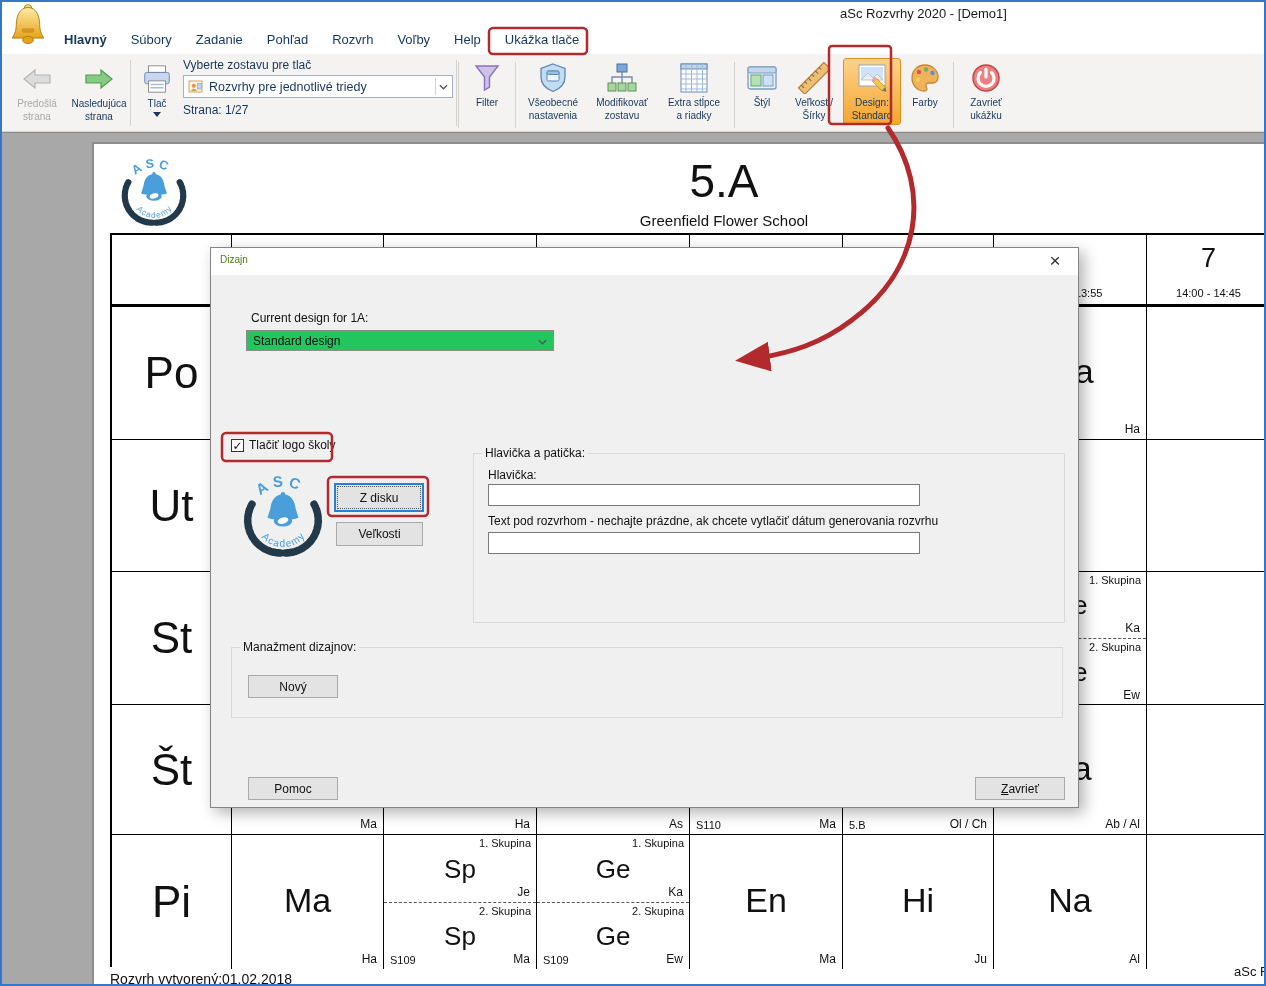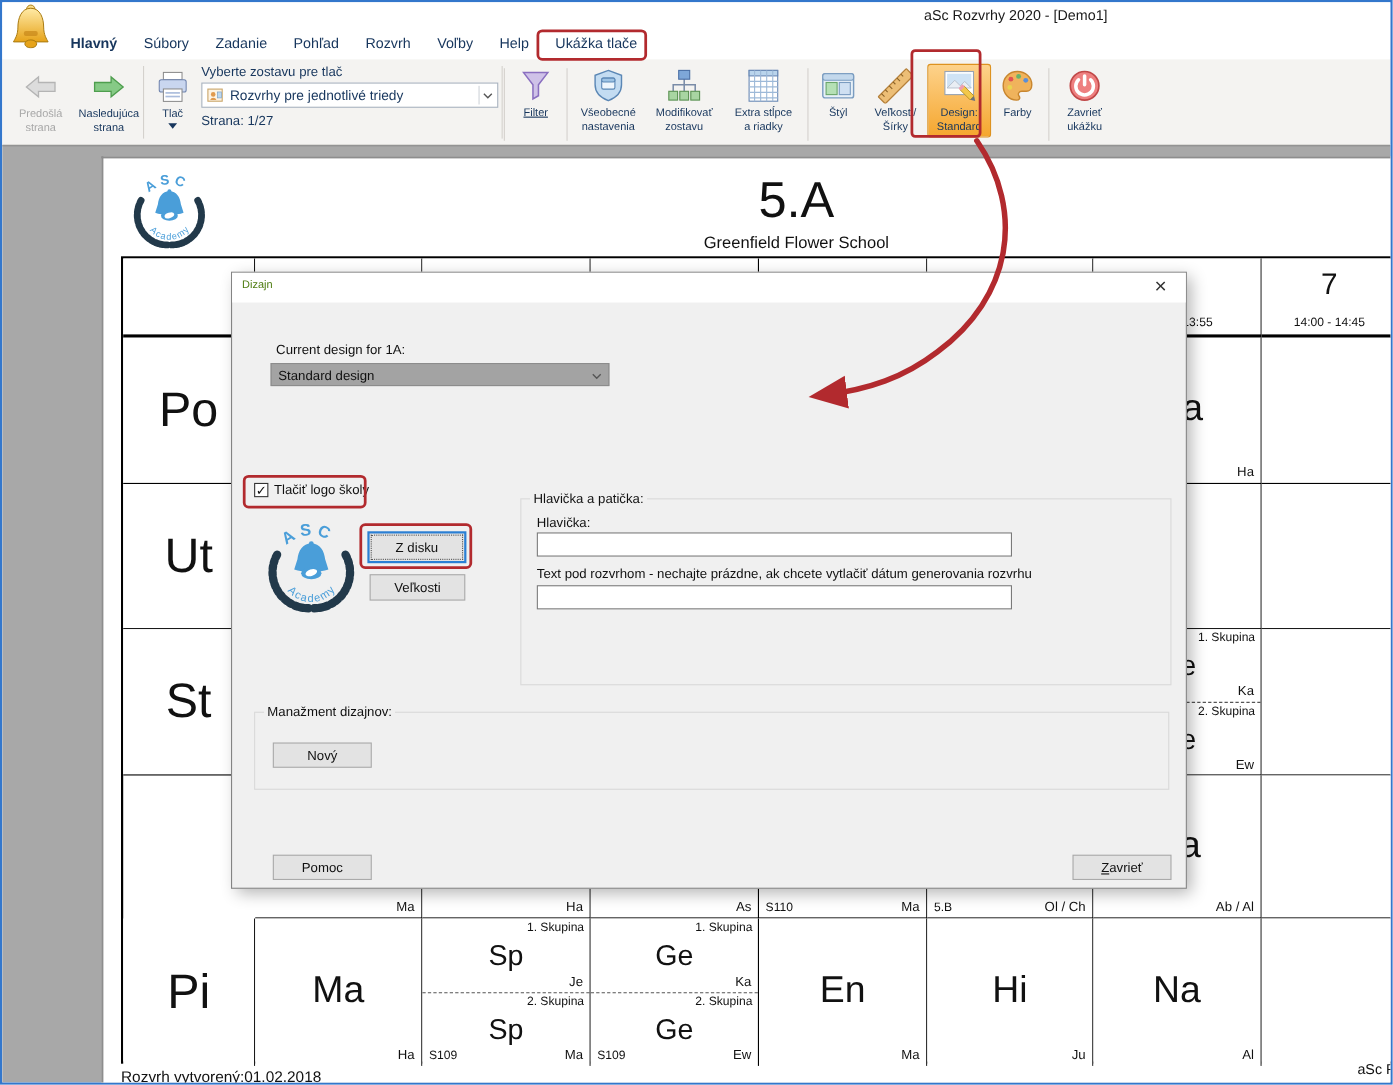--- a/index.html
+++ b/index.html
@@ -63,21 +63,21 @@
 
   
   .dialog{position:absolute;left:208px;top:245px;width:869px;height:561px;background:#f0f0f0;border:1px solid #848484;
           box-shadow:5px 5px 14px rgba(0,0,0,.3);z-index:20}
   .dlg-title{height:27px;background:#fff;position:relative}
   .dlg-title .dtext{position:absolute;left:9px;top:6px;font-size:10px;color:#4d7c0f}
   .dlg-x{position:absolute;right:8px;top:1px;width:30px;height:24px;text-align:center;font-size:19px;color:#333;line-height:24px}
   .fs{position:absolute;border:1px solid #d9d9d9;font-size:12px;color:#111}
   .fs legend{font-size:12px;color:#111;margin-left:8px;padding:0 3px}
   .dlbl{position:absolute;font-size:12px;color:#111;white-space:nowrap}
-  .dcombo{position:absolute;height:21px;background:#a3a3a3;border:1px solid #8c8c8c;display:flex;align-items:center;padding:0 6px;font-size:12px;color:#111}
+  .dcombo{position:absolute;height:21px;background:#22c55e;border:1px solid #8c8c8c;display:flex;align-items:center;padding:0 6px;font-size:12px;color:#111}
   .dcombo .chev{margin-left:auto}
   .chkrow{position:absolute;display:flex;align-items:center;font-size:12px;color:#111}
   .cbox{width:13px;height:13px;background:#fff;border:1px solid #333;font-size:12px;line-height:12px;text-align:center;margin-right:5px;color:#111}
   .dbtn{position:absolute;background:#e3e3e3;border:1px solid #aaa;font-size:12px;color:#111;text-align:center;cursor:default;display:flex;align-items:center;justify-content:center}
   .dbtn.focus{border:2px solid #2a7fd4;outline:1px dotted #555;outline-offset:-4px}
   .dinput{position:absolute;height:22px;background:#fff;border:1px solid #7a7a7a;font-size:12px;padding:0 4px}
   .dlg-logo{position:absolute;left:30px;top:220px;width:84px;height:96px}
   .ufirst::first-letter{text-decoration:underline}
   .btnlabel{display:block;width:100%}
 
@@ -168,21 +168,21 @@
               <path d="M1 1 L5 5 L9 1" stroke="#555" fill="none" stroke-width="1.4"></path>
             </svg>
           </span>
       </div>
       <div class="pstatus">Strana: 1/27</div>
     </div>
     <div class="vsep" style="position:absolute;left:450px;top:2px"></div>
 
     <div class="ribbon-flex" id="ribbonBtns">
         <div class="vsep"></div>
-        <div class="rb-btn" style="width: 48px; text-decoration: underline;">
+        <div class="rb-btn" style="width: 48px;">
           <span class="ric">
             <svg viewBox="0 0 32 32">
               <path d="M5 4 h22 l-8.5 11 v10 l-5 3 V15 z" fill="#cfc2e8" stroke="#8a6fc0" stroke-width="1.4"></path>
             </svg>
           </span>
           <span class="rb-label">Filter</span>
         </div>
         <div class="vsep"></div>
         <div class="rb-btn" style="width: 66px;">
           <span class="ric">
@@ -347,20 +347,21 @@
               <span class="subj sm">Ge</span>
               <span class="tch">Ka</span>
             </div>
             <div class="half h2" style="top: 66px; height: 67px;">
               <span class="grp">2. Skupina</span>
               <span class="subj sm">Ge</span>
               <span class="tch">Ew</span>
             </div>
           </div>
           <div class="tcell " style="left: 1035px; top: 337px; width: 123px; height: 133px; border-bottom: 1px solid rgb(0, 0, 0);"></div>
+          <div class="tcell daylbl" style="left: 0px; top: 470px; width: 120px; height: 130px; border-right: 1px solid rgb(0, 0, 0); border-bottom: 1px solid rgb(0, 0, 0);">Št</div>
           <div class="tcell " style="left: 120px; top: 470px; width: 152px; height: 130px; border-right: 1px solid rgb(0, 0, 0); border-bottom: 1px solid rgb(0, 0, 0);">
             <span class="tch">Ma</span>
           </div>
           <div class="tcell " style="left: 272px; top: 470px; width: 153px; height: 130px; border-right: 1px solid rgb(0, 0, 0); border-bottom: 1px solid rgb(0, 0, 0);">
             <span class="tch">Ha</span>
           </div>
           <div class="tcell " style="left: 425px; top: 470px; width: 153px; height: 130px; border-right: 1px solid rgb(0, 0, 0); border-bottom: 1px solid rgb(0, 0, 0);">
             <span class="tch">As</span>
           </div>
           <div class="tcell " style="left: 578px; top: 470px; width: 153px; height: 130px; border-right: 1px solid rgb(0, 0, 0); border-bottom: 1px solid rgb(0, 0, 0);">

